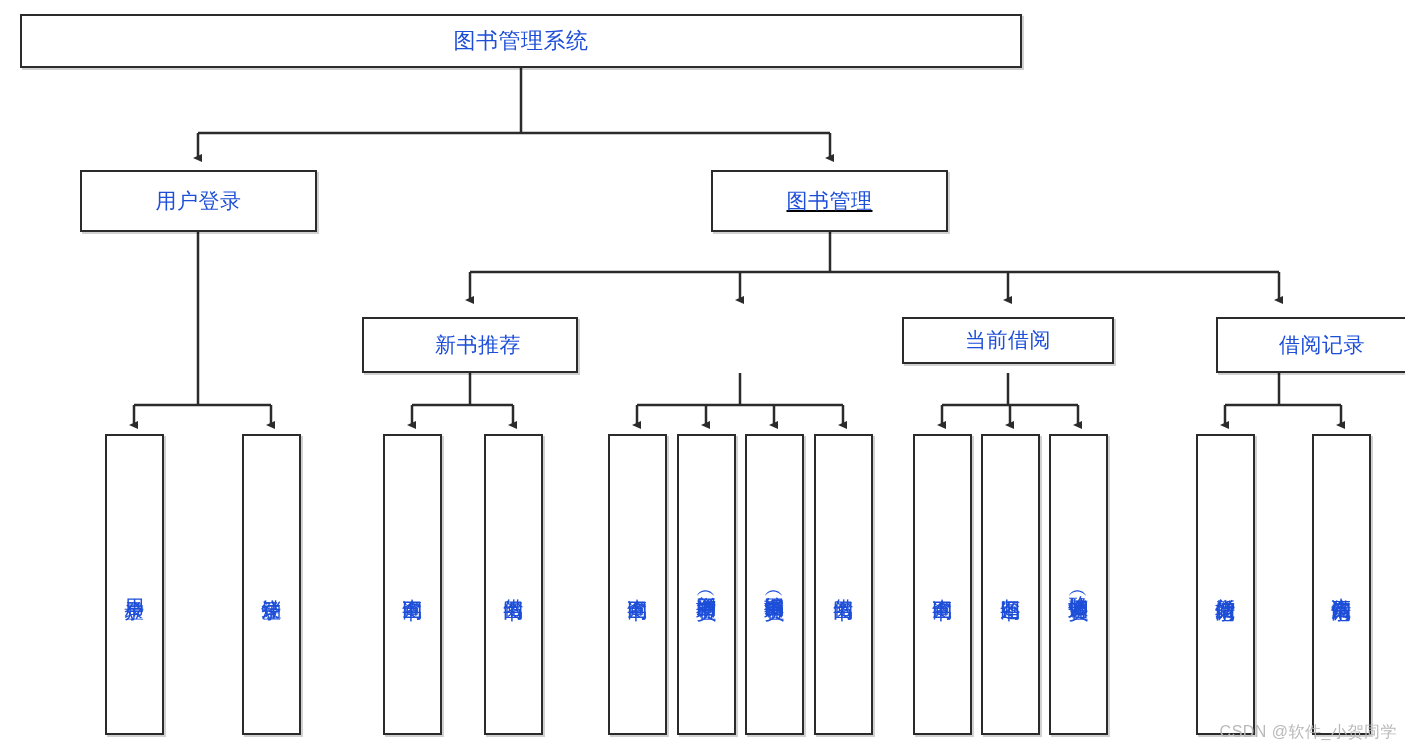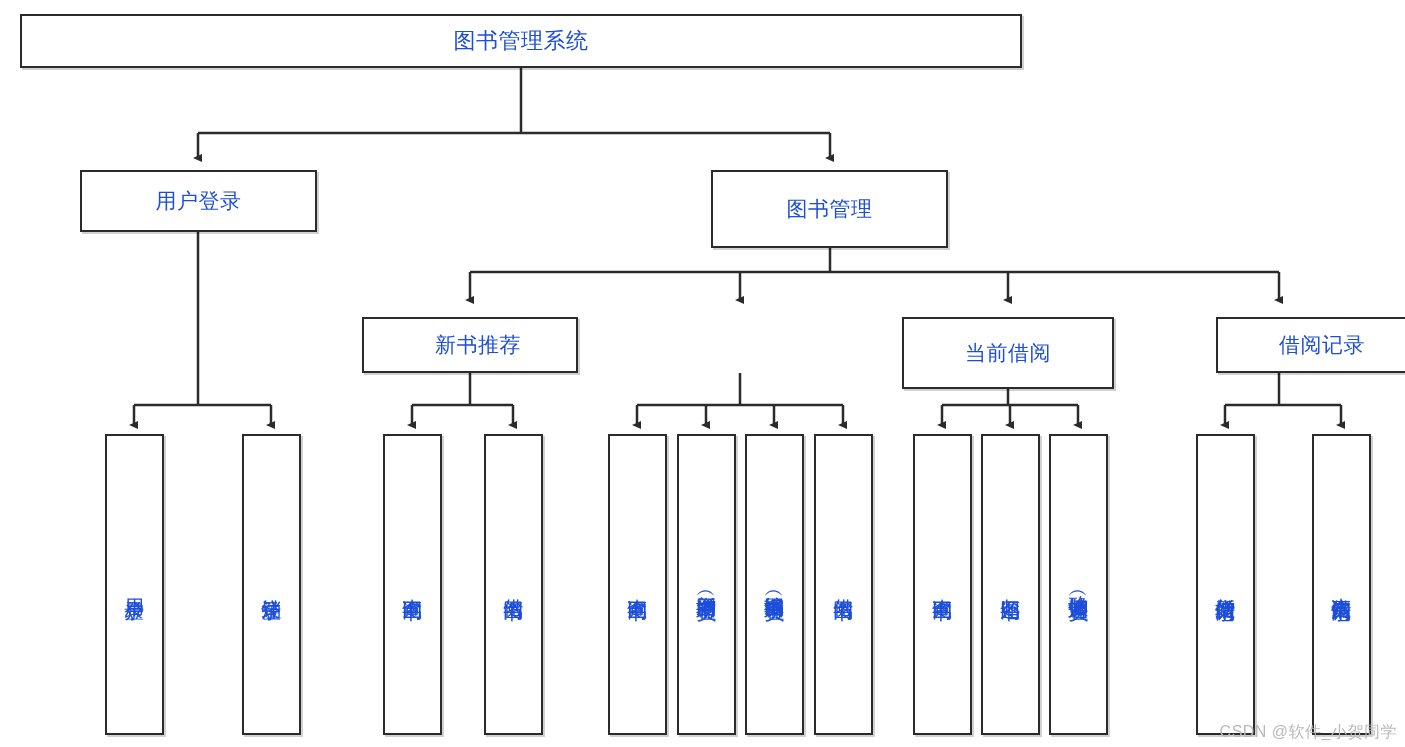--- a/index.html
+++ b/index.html
@@ -117,30 +117,30 @@
   </svg>
 
   <div class="node root" style="left:20px; top:14px; width:1002px; height:54px;">
     <span class="label">图书管理系统</span>
   </div>
 
   <div class="node" style="left:80px; top:170px; width:237px; height:62px;">
     <span class="label">用户登录</span>
   </div>
 
-  <div class="node" style="left:711px; top:170px; width:237px; height:78px;">
+  <div class="node" style="left:711px; top:170px; width:237px; height:62px;text-decoration:underline;">
     <span class="label">图书管理</span>
   </div>
 
   <div class="node" style="left:362px; top:317px; width:216px; height:56px;padding-left:16px;">
     <span class="label">新书推荐</span>
   </div>
 
 
-  <div class="node" style="left:902px; top:317px; width:212px; height:72px;">
+  <div class="node" style="left:902px; top:317px; width:212px; height:47px;">
     <span class="label">当前借阅</span>
   </div>
 
   <div class="node" style="left:1216px; top:317px; width:212px; height:56px;">
     <span class="label">借阅记录</span>
   </div>
 
   <div class="node leaf" style="left:105px; top:434px; width:59px; height:301px;">
     <span class="label">用户登录</span>
   </div>

